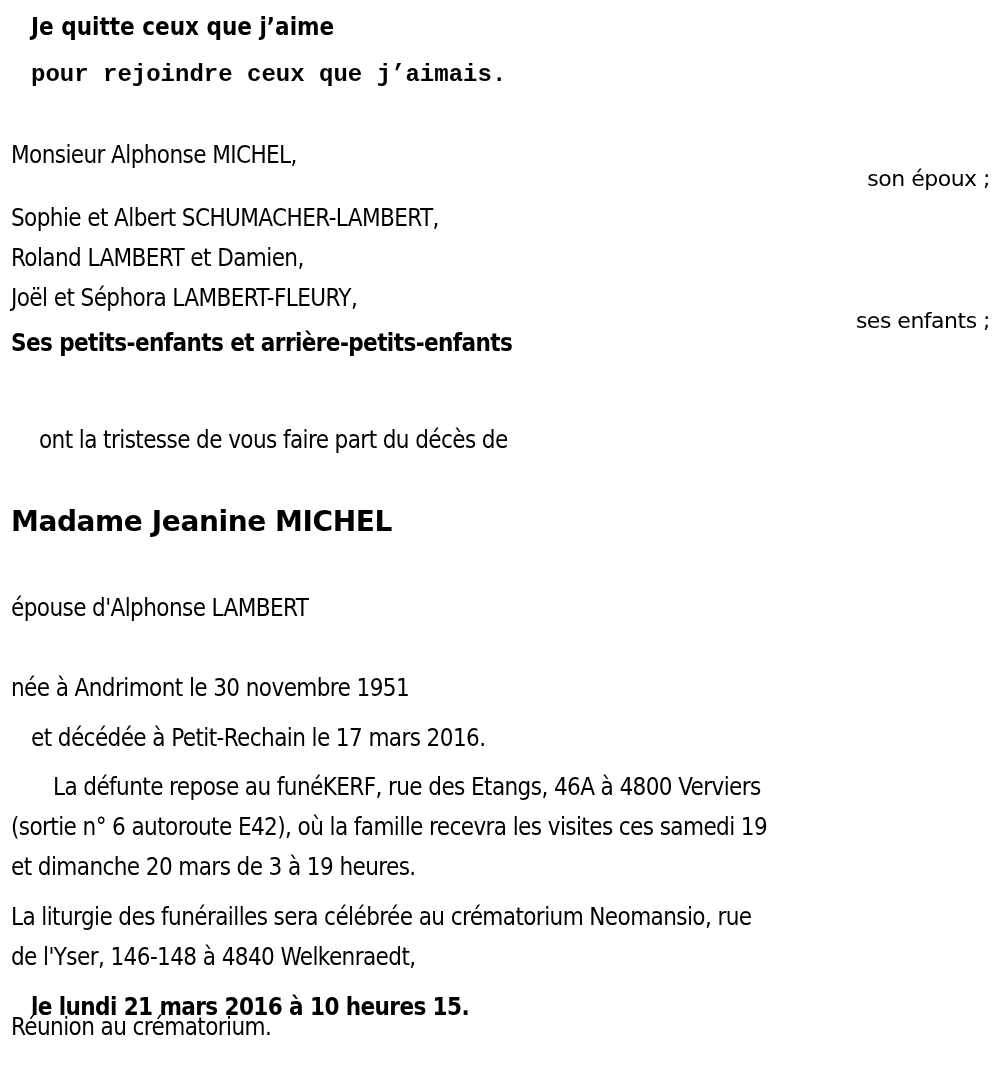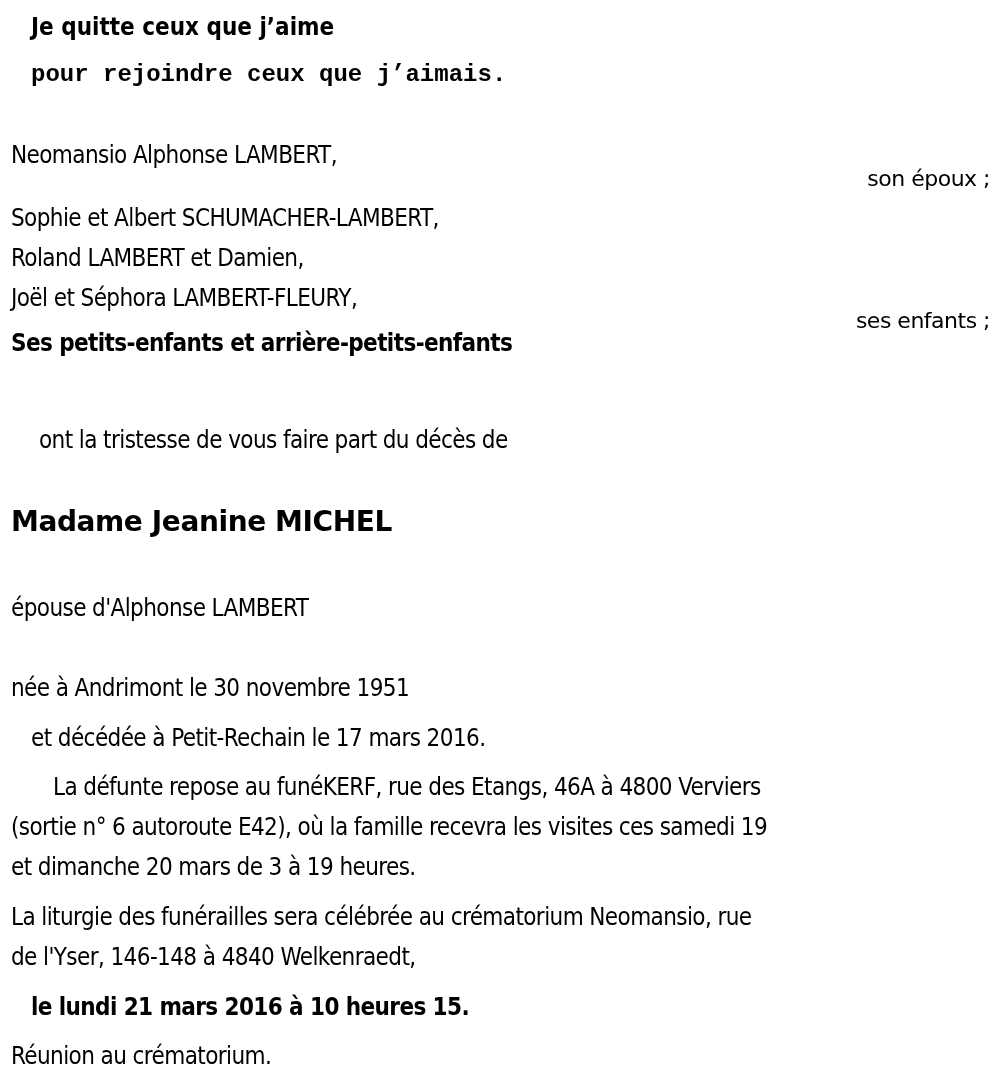--- a/index.html
+++ b/index.html
@@ -49,21 +49,21 @@
   }
 </style>
 </head>
 <body>
 
 <div>
 
   <div class="ln bold quote" style="top:12px;">Je quitte ceux que j’aime</div>
   <div class="ln bold quote" style="top:60px;font-family:Liberation Mono, monospace;">pour rejoindre ceux que j’aimais.</div>
 
-  <div class="ln" style="top:140px;">Neomansio Alphonse LAMBERT,</div>
+  <div class="ln" style="top:140px;">Monsieur Alphonse MICHEL,</div>
   <div class="role" style="top:165px;">son époux ;</div>
 
   <div class="ln" style="top:203px;">Sophie et Albert SCHUMACHER-LAMBERT,</div>
   <div class="ln" style="top:243px;">Roland LAMBERT et Damien,</div>
   <div class="ln" style="top:283px;">Joël et Séphora LAMBERT-FLEURY,</div>
   <div class="role" style="top:307px;">ses enfants ;</div>
 
   <div class="ln" style="top:328px;font-weight:bold;">Ses petits-enfants et arrière-petits-enfants</div>
 
   <div class="ln" style="top:425px;margin-left:28px;">ont la tristesse de vous faire part du décès de</div>
@@ -75,15 +75,15 @@
   <div class="ln" style="top:673px;">née à Andrimont le 30 novembre 1951</div>
   <div class="ln" style="top:723px;margin-left:20px;">et décédée à Petit-Rechain le 17 mars 2016.</div>
 
   <div class="ln" style="top:772px;margin-left:42px;">La défunte repose au funéKERF, rue des Etangs, 46A à 4800 Verviers</div>
   <div class="ln" style="top:812px;">(sortie n° 6 autoroute E42), où la famille recevra les visites ces samedi 19</div>
   <div class="ln" style="top:852px;">et dimanche 20 mars de 3 à 19 heures.</div>
 
   <div class="ln" style="top:902px;">La liturgie des funérailles sera célébrée au crématorium Neomansio, rue</div>
   <div class="ln" style="top:942px;">de l'Yser, 146-148 à 4840 Welkenraedt,</div>
   <div class="ln bold" style="top:992px;">le lundi 21 mars 2016 à 10 heures 15.</div>
-  <div class="ln" style="top:1041px;text-align:center;">Réunion au crématorium.</div>
+  <div class="ln" style="top:1012px;text-align:center;">Réunion au crématorium.</div>
 
 </div>
 
 </body></html>

